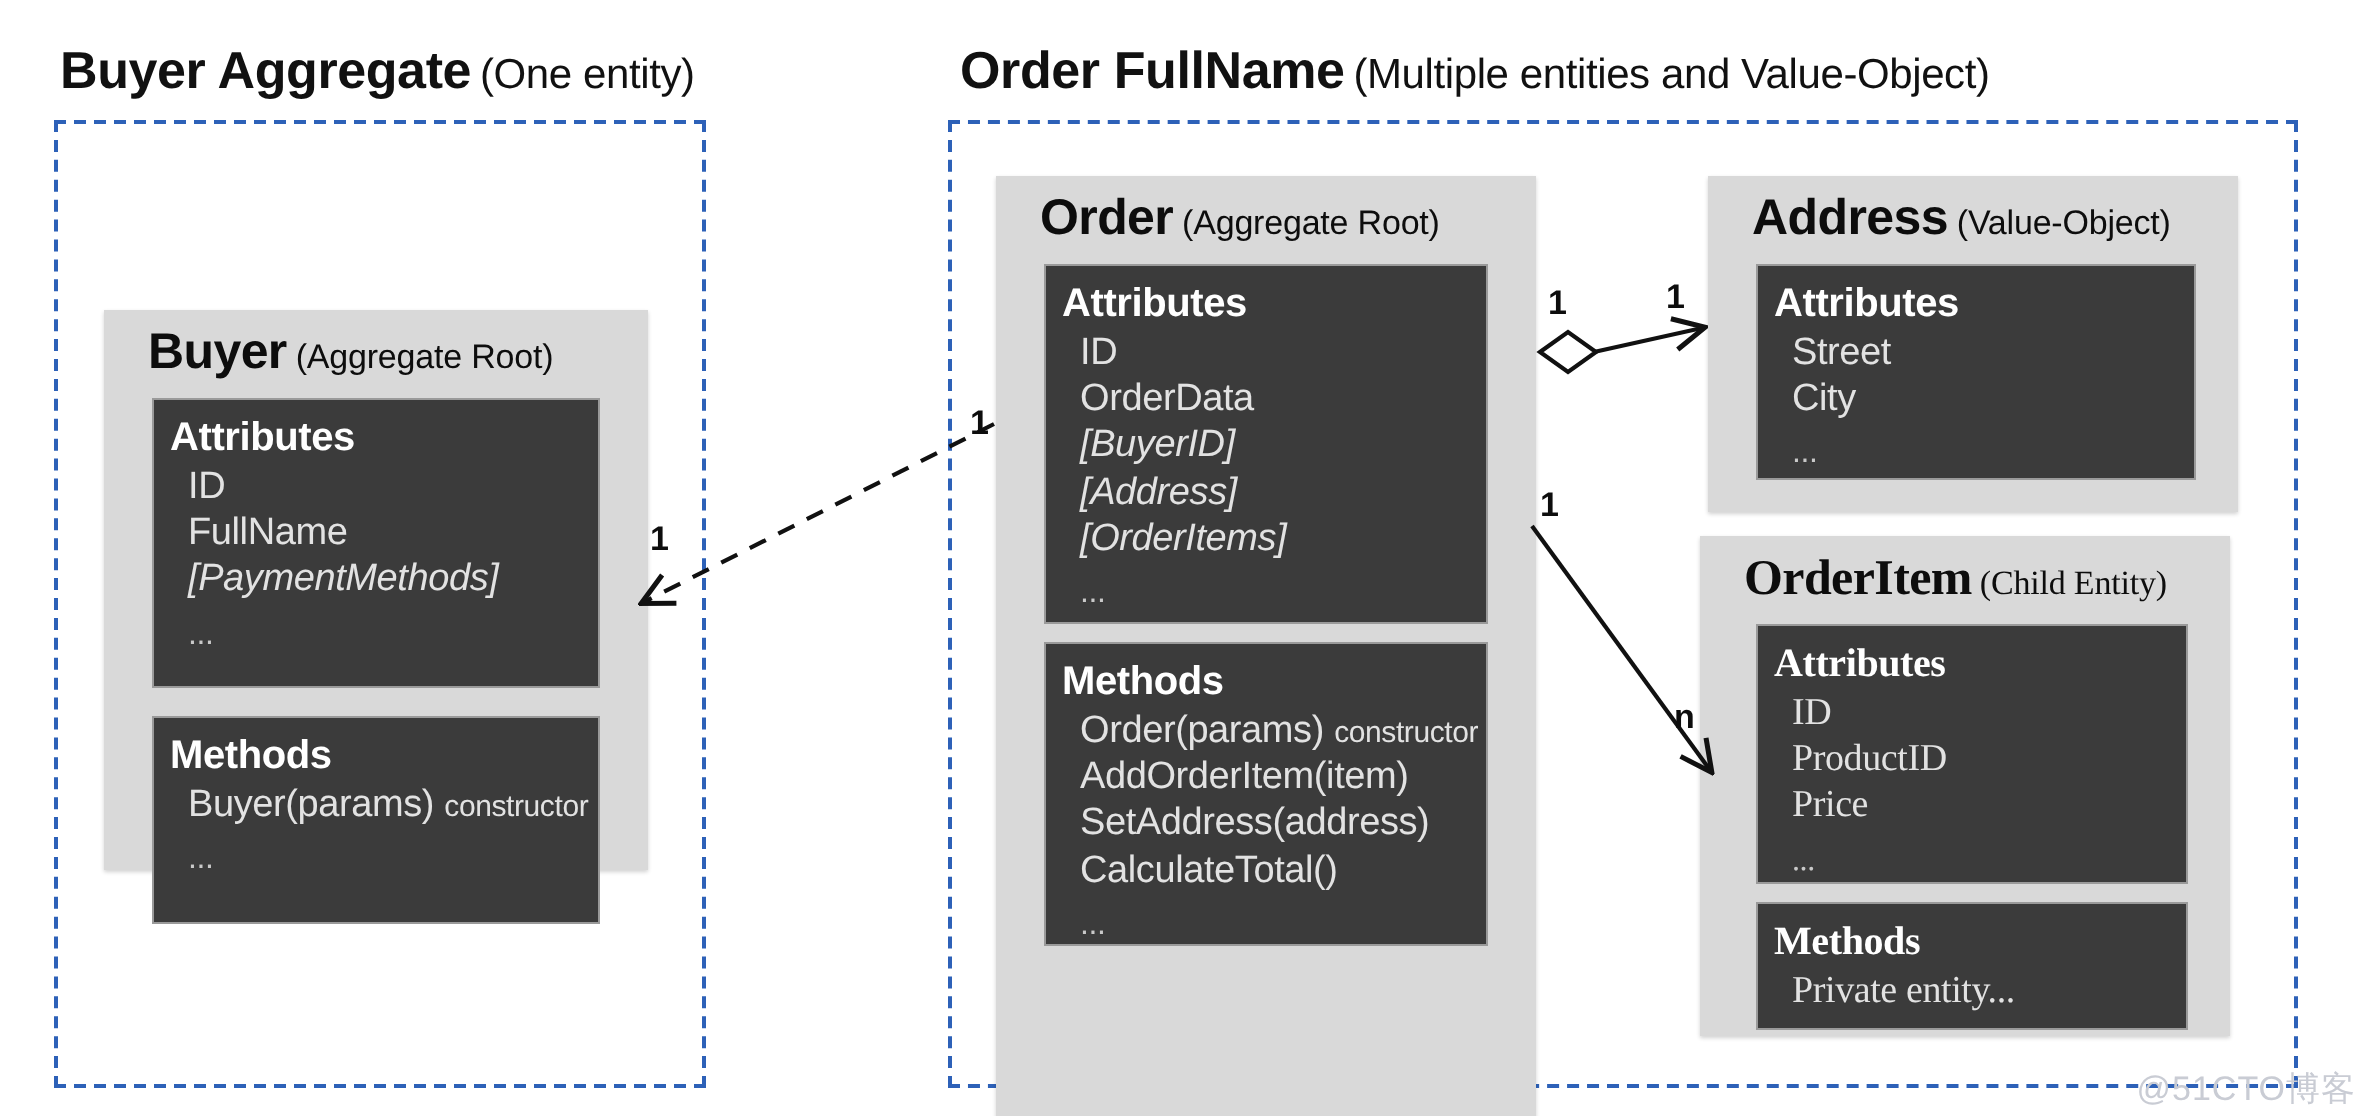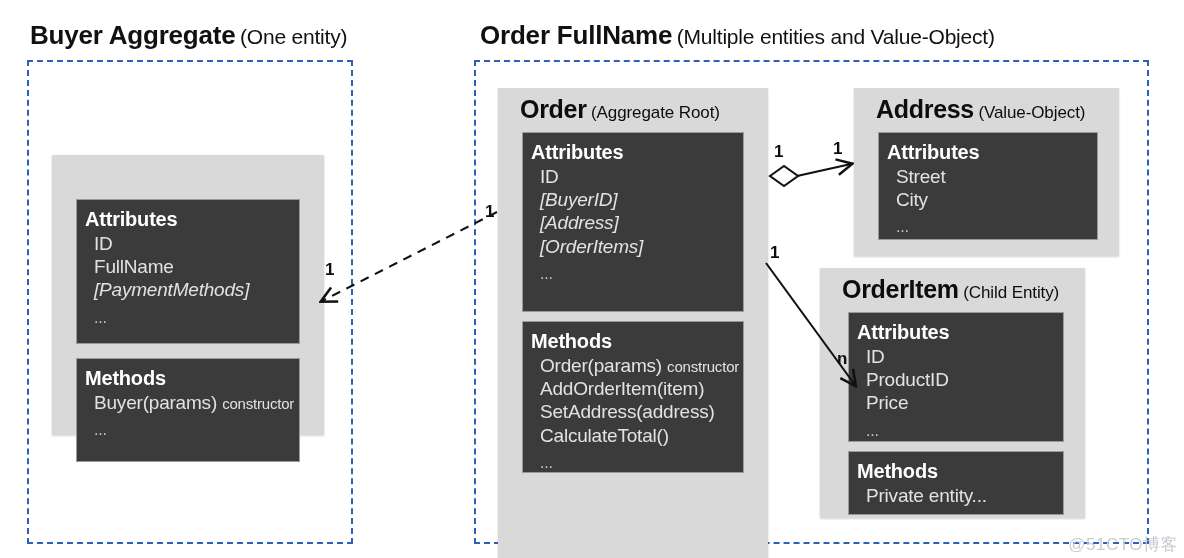--- a/index.html
+++ b/index.html
@@ -151,20 +151,24 @@
 
   <div class="agg-title" style="left:480px; top:22px;">
     <span class="strong">Order FullName</span>
     <span class="paren">(Multiple entities and Value-Object)</span>
   </div>
 
   <div class="agg-box" style="left:27px; top:60px; width:326px; height:484px;"></div>
   <div class="agg-box" style="left:474px; top:60px; width:675px; height:484px;"></div>
 
   <div class="card" style="left:52px; top:155px; width:272px; height:280px;">
+    <div class="card-title">
+      <span class="strong">Buyer</span>
+      <span class="paren">(Aggregate Root)</span>
+    </div>
 
     <div class="panel" style="left:24px; top:44px; width:224px; height:145px;">
       <div class="panel-head">Attributes</div>
       <div class="panel-line">ID</div>
       <div class="panel-line">FullName</div>
       <div class="panel-line italic">[PaymentMethods]</div>
       <div class="panel-line ellipsis">...</div>
     </div>
 
     <div class="panel" style="left:24px; top:203px; width:224px; height:104px;">
@@ -176,20 +180,21 @@
 
   <div class="card" style="left:498px; top:88px; width:270px; height:492px;">
     <div class="card-title">
       <span class="strong">Order</span>
       <span class="paren">(Aggregate Root)</span>
     </div>
 
     <div class="panel" style="left:24px; top:44px; width:222px; height:180px;">
       <div class="panel-head">Attributes</div>
       <div class="panel-line">ID</div>
+      <div class="panel-line">OrderData</div>
       <div class="panel-line italic">[BuyerID]</div>
       <div class="panel-line italic">[Address]</div>
       <div class="panel-line italic">[OrderItems]</div>
       <div class="panel-line ellipsis">...</div>
     </div>
 
     <div class="panel" style="left:24px; top:233px; width:222px; height:152px;">
       <div class="panel-head">Methods</div>
       <div class="panel-line"><span>Order(params)</span> <span class="small">constructor</span></div>
       <div class="panel-line">AddOrderItem(item)</div>
@@ -206,21 +211,21 @@
     </div>
 
     <div class="panel" style="left:24px; top:44px; width:220px; height:108px;">
       <div class="panel-head">Attributes</div>
       <div class="panel-line">Street</div>
       <div class="panel-line">City</div>
       <div class="panel-line ellipsis">...</div>
     </div>
   </div>
 
-  <div class="card" style="left:820px; top:268px; width:265px; height:250px;">
+  <div class="card" style="left:850px; top:268px; width:265px; height:250px;font-family:Liberation Serif, serif;">
     <div class="card-title">
       <span class="strong">OrderItem</span>
       <span class="paren">(Child Entity)</span>
     </div>
 
     <div class="panel" style="left:28px; top:44px; width:216px; height:130px;">
       <div class="panel-head">Attributes</div>
       <div class="panel-line">ID</div>
       <div class="panel-line">ProductID</div>
       <div class="panel-line">Price</div>

